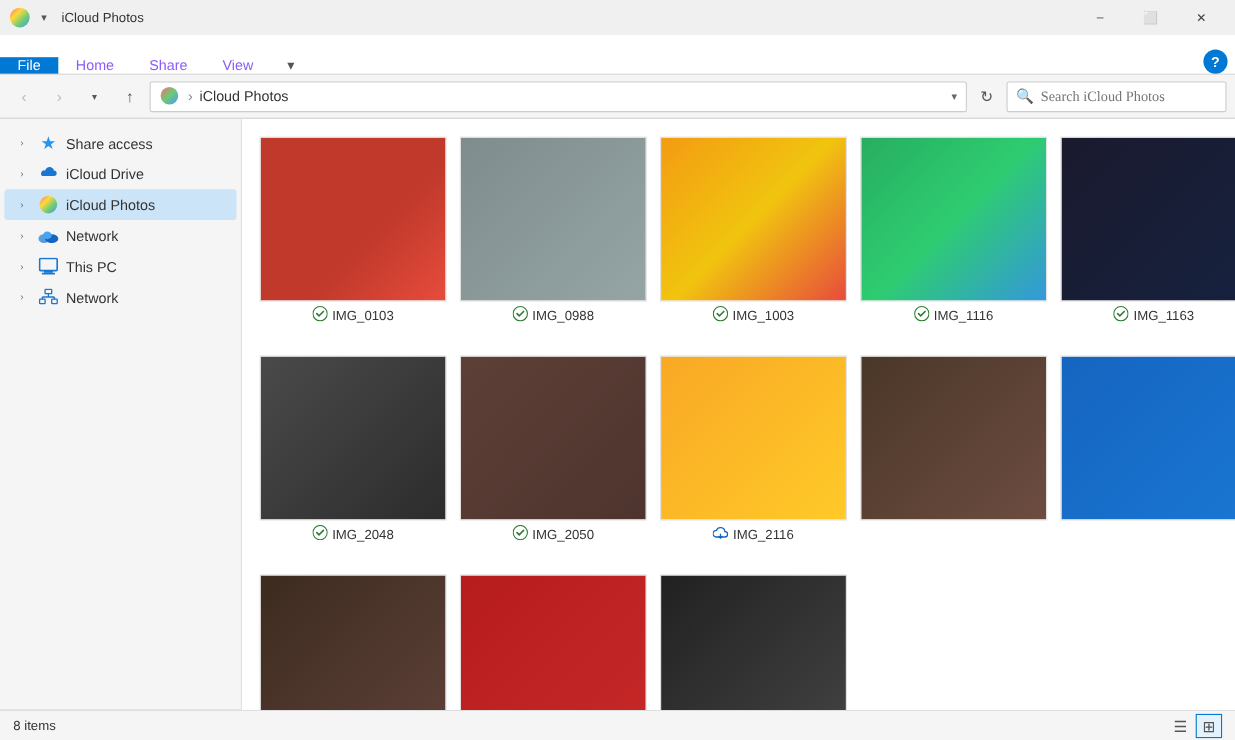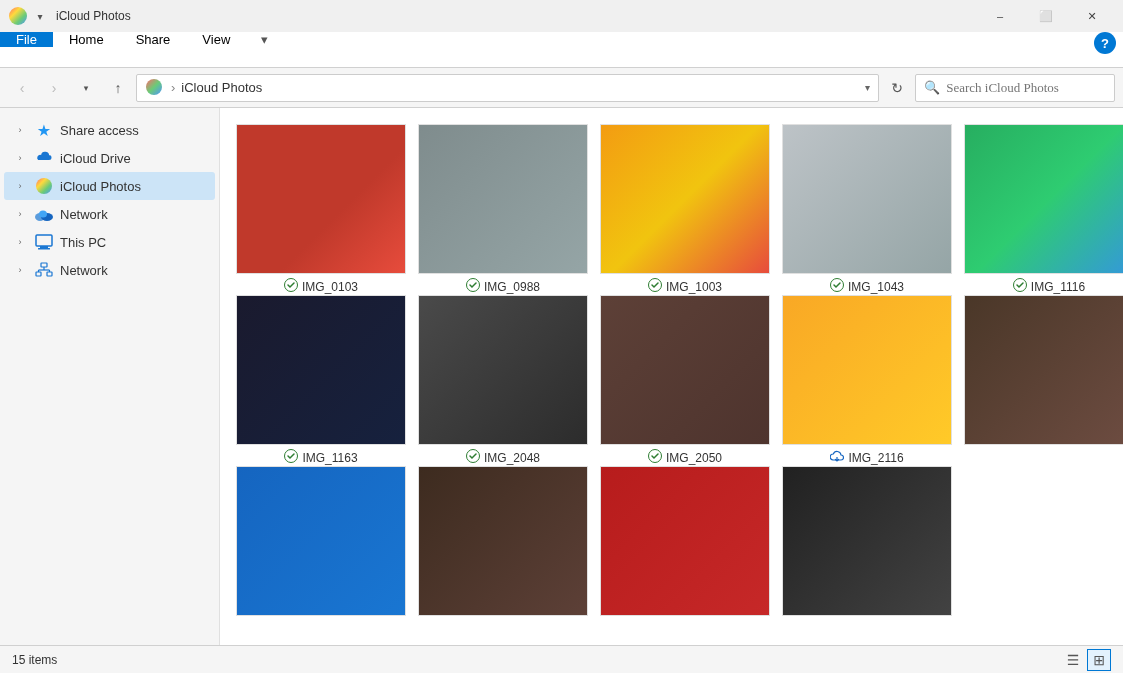--- a/index.html
+++ b/index.html
@@ -7,22 +7,22 @@
 
     
     .title-bar { display: flex; align-items: center; height: 32px; background: #f0f0f0; padding: 0 8px; user-select: none; }
     .title-bar-icon { width: 20px; height: 20px; margin-right: 4px; }
     .title-bar-menu { width: 16px; height: 16px; margin-right: 8px; cursor: pointer; display: flex; align-items: center; justify-content: center; color: #555; font-size: 10px; }
     .title-bar-title { flex: 1; font-size: 12px; color: #333; }
     .title-bar-controls { display: flex; gap: 0; }
     .title-bar-btn { width: 46px; height: 32px; border: none; background: transparent; cursor: pointer; display: flex; align-items: center; justify-content: center; font-size: 11px; color: #444; }
 
     
-    .ribbon { height: 36px; background: #fff; border-bottom: 1px solid #d0d0d0; display: flex; align-items: flex-start; }
-    .ribbon-tab { padding: 0 16px; display: flex; align-items: center; font-size: 13px; cursor: pointer; color: #000000; border: none; background: transparent; }
+    .ribbon { height: 36px; background: #fff; border-bottom: 1px solid #d0d0d0; display: flex; align-items: flex-end; }
+    .ribbon-tab { padding: 0 16px; display: flex; align-items: center; font-size: 13px; cursor: pointer; color: #8b5cf6; border: none; background: transparent; }
     .ribbon-tab.active { background: #0078d4; color: #fff; }
     .ribbon-help { margin-left: auto; width: 36px; display: flex; align-items: center; justify-content: center; cursor: pointer; }
     .ribbon-help-circle { width: 22px; height: 22px; border-radius: 50%; background: #0078d4; color: #fff; display: flex; align-items: center; justify-content: center; font-size: 13px; font-weight: bold; }
     .ribbon-chevron { width: 36px; display: flex; align-items: center; justify-content: center; cursor: pointer; color: #555; }
 
     
     .address-bar { height: 40px; background: #f5f5f5; border-bottom: 1px solid #d0d0d0; display: flex; align-items: center; padding: 0 8px; gap: 4px; }
     .nav-btn { width: 28px; height: 28px; border: none; background: transparent; cursor: pointer; display: flex; align-items: center; justify-content: center; color: #555; font-size: 14px; border-radius: 3px; }
     .nav-btn.disabled { color: #bbb; cursor: default; }
     .address-path { flex: 1; height: 28px; border: 1px solid #ccc; background: #fff; display: flex; align-items: center; padding: 0 8px; border-radius: 2px; }
@@ -40,21 +40,21 @@
     
     .sidebar { width: 220px; min-width: 220px; background: #f5f5f5; border-right: 1px solid #e0e0e0; overflow-y: auto; padding: 8px 0; }
     .sidebar-item { display: flex; align-items: center; height: 28px; padding: 0 8px; cursor: pointer; color: #333; border-radius: 3px; margin: 0 4px; }
     .sidebar-item.active { background: #cce4f7; }
     .sidebar-expand { width: 16px; height: 16px; display: flex; align-items: center; justify-content: center; font-size: 9px; color: #666; flex-shrink: 0; }
     .sidebar-item-icon { width: 20px; height: 20px; margin: 0 6px; display: flex; align-items: center; justify-content: center; flex-shrink: 0; }
     .sidebar-item-label { font-size: 13px; white-space: nowrap; overflow: hidden; text-overflow: ellipsis; }
 
     
     .photo-area { flex: 1; overflow-y: auto; padding: 16px 16px 8px 16px; background: #fff; }
-    .photo-grid { display: grid; grid-template-columns: repeat(5, 1fr); gap: 0 12px; }
+    .photo-grid { display: grid; grid-template-columns: repeat(5, 1fr); gap: 28px 12px; }
     .photo-item { display: flex; flex-direction: column; align-items: center; cursor: pointer; }
     .photo-thumb { width: 170px; height: 150px; object-fit: cover; border: 1px solid #e0e0e0; background: #f0f0f0; overflow: hidden; display: flex; align-items: center; justify-content: center; }
     .photo-label { display: flex; align-items: center; gap: 4px; margin-top: 4px; font-size: 12px; color: #333; }
     .status-icon { font-size: 14px; }
     .status-synced { color: #2e7d32; }
     .status-cloud { color: #1565c0; }
 
     
     .status-bar { height: 28px; background: #f5f5f5; border-top: 1px solid #d0d0d0; display: flex; align-items: center; padding: 0 12px; justify-content: space-between; }
     .status-text { font-size: 12px; color: #333; }
@@ -250,30 +250,20 @@
           <div class="photo-thumb thumb-3"></div>
           <div class="photo-label">
             <span class="status-icon status-synced"><svg width="14" height="14" viewBox="0 0 14 14">
                 <circle cx="7" cy="7" r="6.5" fill="white" stroke="#2e7d32" stroke-width="1"></circle>
                 <path d="M4 7l2 2 4-4" stroke="#2e7d32" stroke-width="1.5" fill="none" stroke-linecap="round"></path>
               </svg></span>
             <span>IMG_1003</span>
           </div>
         </div>
         <div class="photo-item">
-          <div class="photo-thumb thumb-4"></div>
-          <div class="photo-label">
-            <span class="status-icon status-synced"><svg width="14" height="14" viewBox="0 0 14 14">
-                <circle cx="7" cy="7" r="6.5" fill="white" stroke="#2e7d32" stroke-width="1"></circle>
-                <path d="M4 7l2 2 4-4" stroke="#2e7d32" stroke-width="1.5" fill="none" stroke-linecap="round"></path>
-              </svg></span>
-            <span>IMG_1043</span>
-          </div>
-        </div>
-        <div class="photo-item">
           <div class="photo-thumb thumb-5"></div>
           <div class="photo-label">
             <span class="status-icon status-synced"><svg width="14" height="14" viewBox="0 0 14 14">
                 <circle cx="7" cy="7" r="6.5" fill="white" stroke="#2e7d32" stroke-width="1"></circle>
                 <path d="M4 7l2 2 4-4" stroke="#2e7d32" stroke-width="1.5" fill="none" stroke-linecap="round"></path>
               </svg></span>
             <span>IMG_1116</span>
           </div>
         </div>
         <div class="photo-item">
@@ -330,18 +320,18 @@
           <div class="photo-thumb thumb-14"></div>
         </div>
         <div class="photo-item">
           <div class="photo-thumb thumb-15"></div>
         </div>
       </div>
   </div>
 </div>
 
 <div class="status-bar">
-  <span class="status-text">15 items</span>
+  <span class="status-text">8 items</span>
   <div class="view-btns">
     <button class="view-btn">☰</button>
     <button class="view-btn active">⊞</button>
   </div>
 </div>
 
 </body></html>

